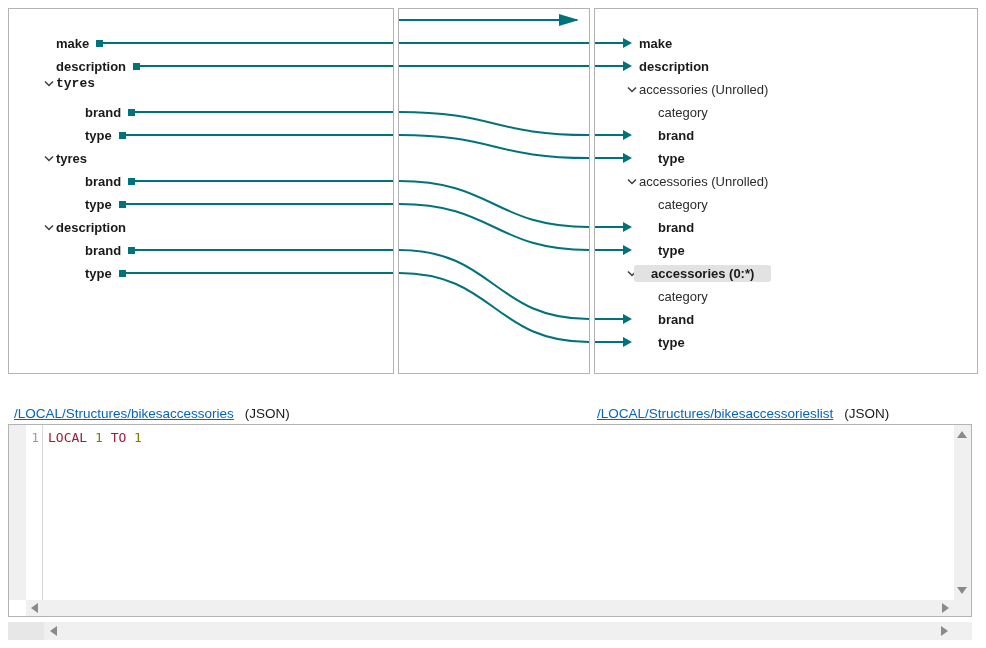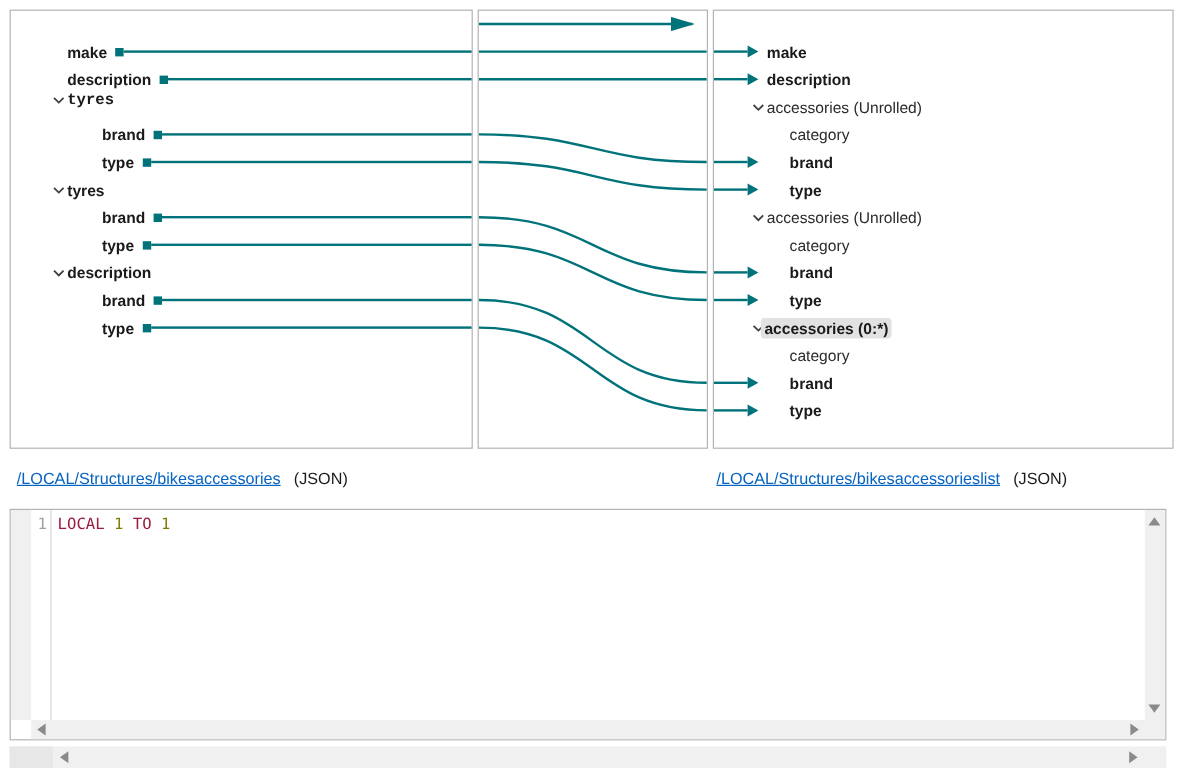--- a/index.html
+++ b/index.html
@@ -11,27 +11,27 @@
   #left-panel{left:8px;top:8px;width:386px;height:366px;}
   #mid-panel{left:398px;top:8px;width:192px;height:366px;}
   #right-panel{left:594px;top:8px;width:384px;height:366px;}
   #map-svg{position:absolute;left:0;top:0;color:var(--teal);}
   .tree-row{position:absolute;left:0;right:0;height:22px;display:flex;align-items:center;font-size:13px;white-space:nowrap;}
   .chev-slot{width:15px;flex:none;display:flex;align-items:center;justify-content:center;}
   .indent{flex:none;height:1px;}
   .lbl{flex:none;}
   .bold{font-weight:bold;}
   .plain{color:#2b2b2b;}
-  .hl{background:var(--hl);border-radius:3px;padding:1px 3px;margin-left:-5px;}
+  .hl{background:var(--hl);border-radius:3px;padding:1px 17px;margin-left:-5px;}
   .stub{flex:none;width:7px;height:7px;background:var(--teal);margin-left:7px;}
   .src-line{flex:1;height:2px;background:var(--teal);}
   .t-arrow{position:absolute;left:0;top:10px;width:28px;height:2px;background:var(--teal);}
   .t-arrow::after{content:"";position:absolute;left:28px;top:-4px;width:0;height:0;
     border-left:9px solid var(--teal);border-top:5px solid transparent;border-bottom:5px solid transparent;}
-  .link-row{position:absolute;top:389px;height:18px;font-size:13.5px;display:flex;align-items:center;gap:11px;}
+  .link-row{position:absolute;top:404px;height:18px;font-size:13.5px;display:flex;align-items:center;gap:11px;}
   #src-link-row{left:14px;}
   #tgt-link-row{left:597px;}
   .link-row a{color:var(--link);text-decoration:underline;cursor:pointer;}
   .fmt{color:#1a1a1a;}
   #editor{position:absolute;left:8px;top:424px;width:964px;height:193px;border:1px solid #b3b3b3;box-sizing:border-box;background:#fff;}
   .ed-gutter{position:absolute;left:0;top:0;width:17px;bottom:16px;background:#f0f0f0;}
   .ed-sep{position:absolute;left:33px;top:0;bottom:16px;width:1px;background:#d8d8d8;}
   .ed-ln{position:absolute;left:15px;top:5px;width:15px;text-align:right;
     font-family:"DejaVu Sans Mono",monospace;font-size:13px;color:var(--lng);}
   .ed-code{position:absolute;left:39px;top:5px;font-family:"DejaVu Sans Mono",monospace;font-size:13px;white-space:pre;}

